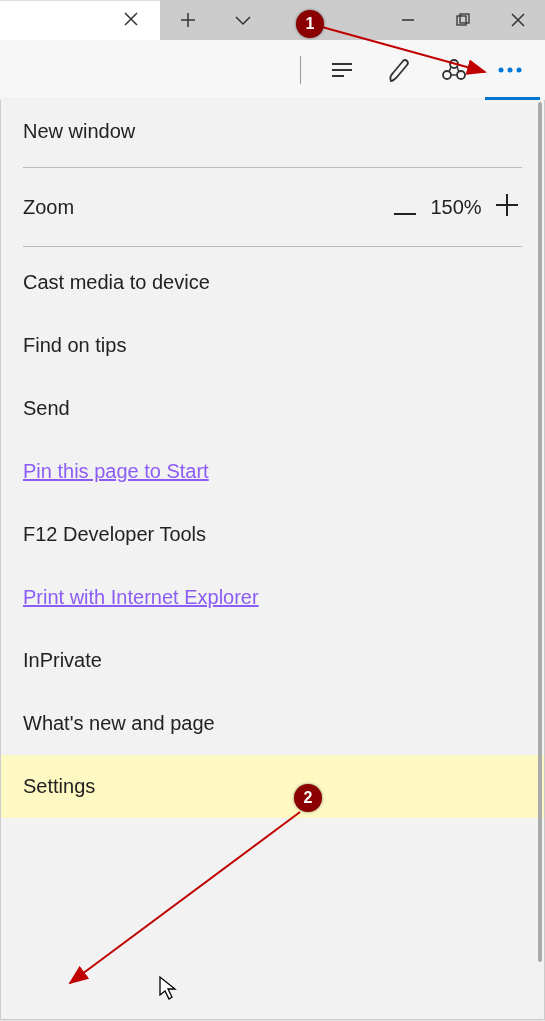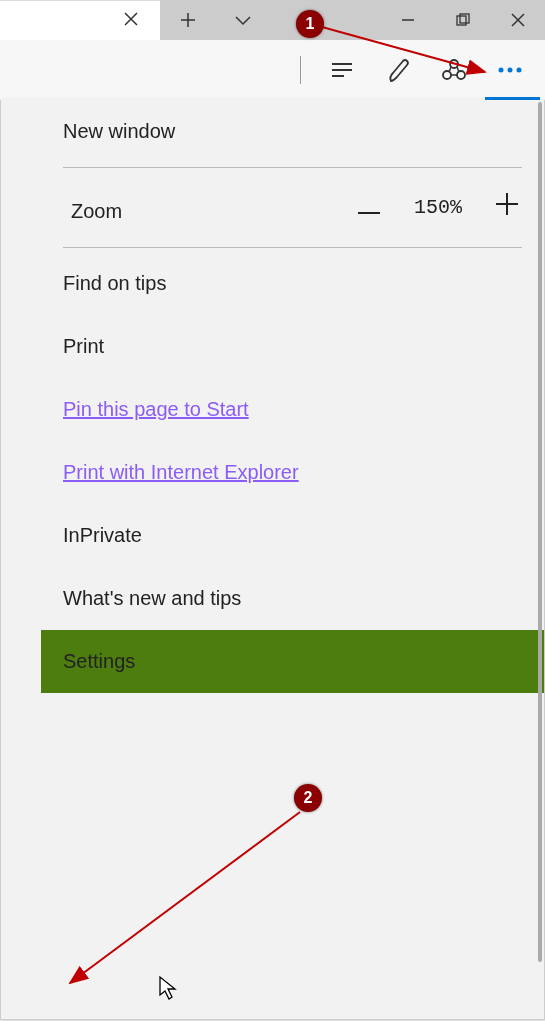--- a/index.html
+++ b/index.html
@@ -82,49 +82,46 @@
     }
     .dropdown-menu {
       background: #f2f2f2;
       border: 1px solid #ccc;
       border-top: none;
       position: relative;
       height: 920px;
       box-shadow: 0 2px 6px rgba(0,0,0,0.15);
       margin-left: 0px;
       overflow-y: auto;
-      padding-left: 40px;
     }
     .menu-item {
       padding: 20px 22px;
       font-size: 20px;
       color: #222;
       cursor: default;
     }
     .menu-item.disabled { color: #8b5cf6; text-decoration: underline; }
-    .menu-item.hovered { background: #4d7c0f; }
+    .menu-item.hovered { background: #fef9c3; }
     .divider {
       border: none;
       border-top: 1px solid #bbb;
       margin: 4px 22px;
     }
     .zoom-row {
       display: flex;
-      align-items: flex-end;
+      align-items: center;
       padding: 20px 22px;
       font-size: 20px;
       justify-content: space-between;
-      margin-left: 8px;
     }
     .zoom-label { color: #222; }
     .zoom-controls {
       display: flex;
       align-items: center;
-      gap: 24px;
-      font-family: Liberation Mono, monospace;
+      gap: 6px;
     }
     .zoom-btn {
       font-size: 30px;
       font-weight: 300;
       color: #222;
       width: 30px;
       text-align: center;
       line-height: 1;
     }
     .zoom-val {
@@ -256,26 +253,28 @@
       </span>
       <span class="zoom-val">150%</span>
       <span class="zoom-btn">
         <svg width="24" height="24" viewBox="0 0 24 24">
             <path d="M12 1 V23 M1 12 H23" stroke="#222" stroke-width="2"></path>
           </svg>
       </span>
     </div>
   </div>
   <hr class="divider">
+  <div class="menu-item">Cast media to device</div>
   <div class="menu-item">Find on tips</div>
-  <div class="menu-item">Print</div>
+  <div class="menu-item">Send</div>
   <div class="menu-item disabled">Pin this page to Start</div>
+  <div class="menu-item">F12 Developer Tools</div>
   <div class="menu-item disabled">Print with Internet Explorer</div>
   <div class="menu-item">InPrivate</div>
-  <div class="menu-item">What's new and tips</div>
+  <div class="menu-item">What's new and page</div>
   <div class="menu-item hovered">Settings</div>
   <div class="scrollbar-track"></div>
 </div>
 
 <div class="annotation">
   <svg width="545" height="1021" style="position:absolute;top:0;left:0">
     <defs>
       <marker id="arrowhead" markerWidth="10" markerHeight="8" refX="9" refY="4" orient="auto">
         <polygon points="0 0, 10 4, 0 8" fill="#c00000"></polygon>
       </marker>

